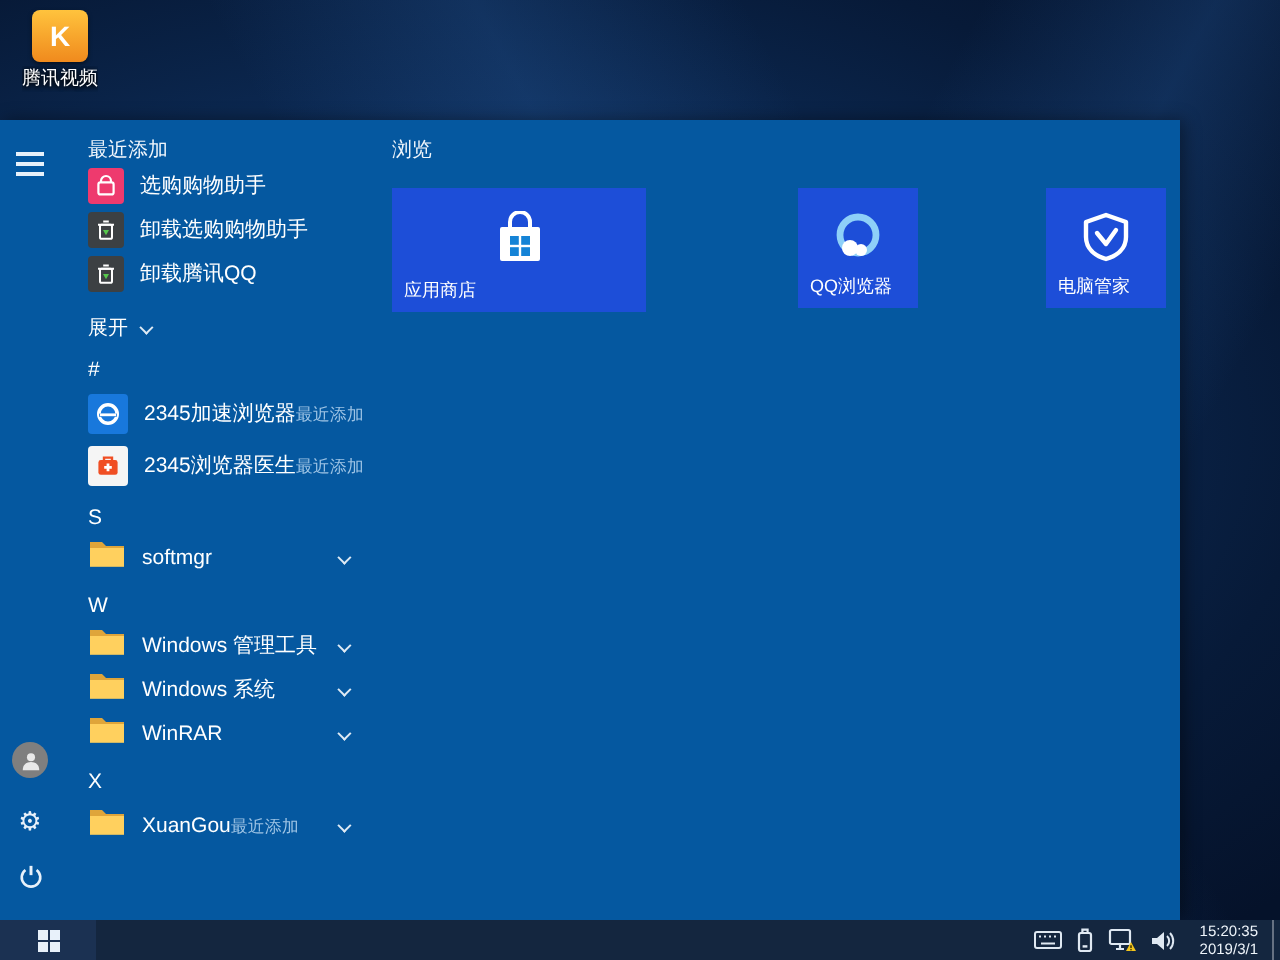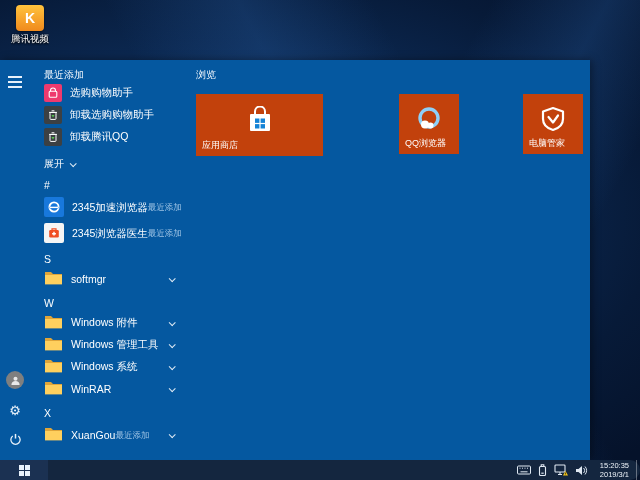--- a/index.html
+++ b/index.html
@@ -47,29 +47,29 @@
   .ic { width:18px; height:18px; flex:none; border-radius:2px; display:flex; align-items:center; justify-content:center; }
   .ic-pink { background:#ee3a6e; }
   .ic-dark { background:#3c4043; }
   .ic-blue { background:#1878dc; }
   .ic-white { background:#f5f5f5; }
   .ic20 { width:20px; height:20px; }
 
   
   .tiles { position:absolute; left:196px; top:0; right:0; bottom:0; }
   .tiles-label { position:absolute; left:0; top:8px; font-size:10px; color:#f0f6fc; }
-  .tile { position:absolute; background:#c2410c; cursor:pointer; }
+  .tile { position:absolute; background:#1d4ed8; cursor:pointer; }
   .tile-wide { left:0; top:34px; width:127px; height:62px; }
   .tile-m { width:60px; height:60px; top:34px; }
   .tile-q { left:203px; } .tile-t { left:265px; } .tile-g { left:327px; }
   .tile .tlabel { position:absolute; left:6px; bottom:4px; font-size:9px; color:#fff; }
   .tile .tic { position:absolute; left:50%; top:45%; transform:translate(-50%,-50%); }
 
   
-  .taskbar { position:absolute; left:0; bottom:0; width:640px; height:20px; background:#14263f; display:flex; align-items:stretch; z-index:5;border-radius:10px; }
+  .taskbar { position:absolute; left:0; bottom:0; width:640px; height:20px; background:#14263f; display:flex; align-items:stretch; z-index:5; }
   .start-btn { width:48px; display:flex; align-items:center; justify-content:center; background:#1b3152; cursor:pointer; }
   .winlogo { width:11px; height:11px; display:grid; grid-template-columns:5px 5px; grid-template-rows:5px 5px; gap:1px; }
   .winlogo i { background:#e8f1fa; display:block; }
   .task-spacer { flex:1; }
   .tray { display:flex; align-items:center; gap:7px; padding-right:2px; }
   .tray svg { display:block; }
   .clock { display:flex; flex-direction:column; justify-content:center; align-items:flex-end; font-size:7.5px; line-height:9px; color:#eef4fa; padding:0 5px; cursor:pointer; }
   .show-desktop { width:4px; border-left:1px solid rgba(255,255,255,.35); cursor:pointer; }
 </style>
 </head>
@@ -188,30 +188,20 @@
               <path d="M1 2 h6 l2 2 h9 v10 h-17 z" fill="#dfa53a"></path>
               <rect x="1" y="5" width="17" height="9.4" fill="#ffd05e"></rect>
             </svg>
         </span>
         <span class="lbl">softmgr</span>
         <span class="chev row-chev"></span>
       </div>
 
       <div class="letter">W</div>
 
-      <div class="row">
-        <span>
-          <svg width="19" height="15" viewBox="0 0 19 15">
-              <path d="M1 2 h6 l2 2 h9 v10 h-17 z" fill="#dfa53a"></path>
-              <rect x="1" y="5" width="17" height="9.4" fill="#ffd05e"></rect>
-            </svg>
-        </span>
-        <span class="lbl">Windows 附件</span>
-        <span class="chev row-chev"></span>
-      </div>
 
       <div class="row">
         <span>
           <svg width="19" height="15" viewBox="0 0 19 15">
               <path d="M1 2 h6 l2 2 h9 v10 h-17 z" fill="#dfa53a"></path>
               <rect x="1" y="5" width="17" height="9.4" fill="#ffd05e"></rect>
             </svg>
         </span>
         <span class="lbl">Windows 管理工具</span>
         <span class="chev row-chev"></span>

